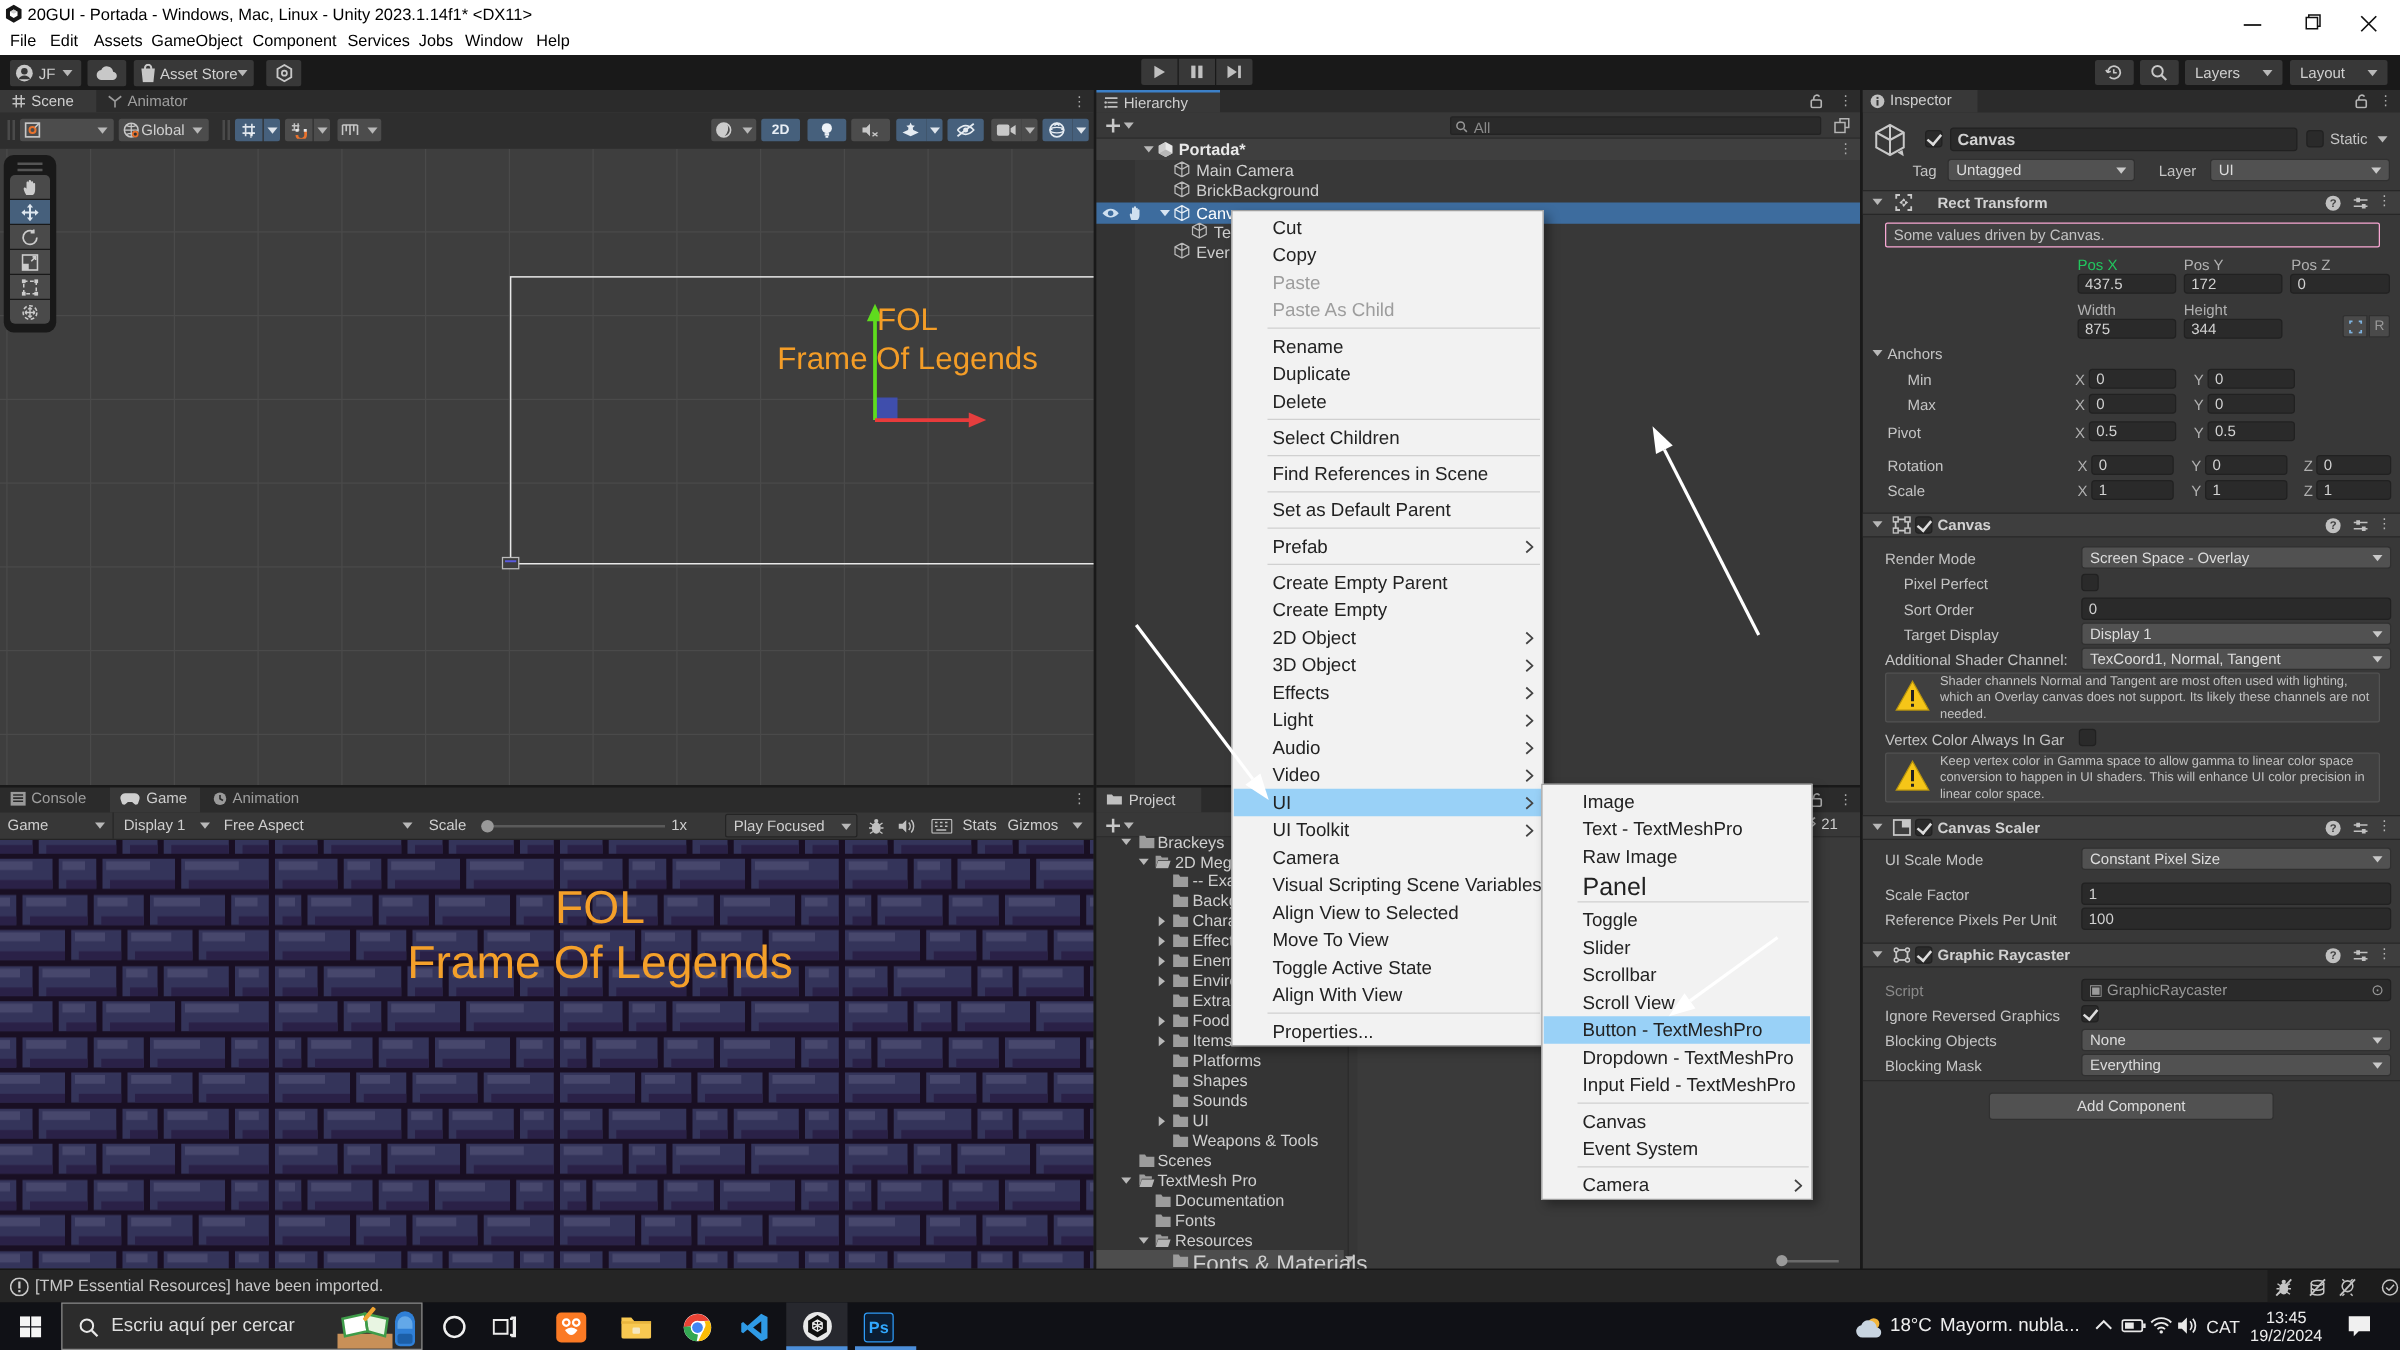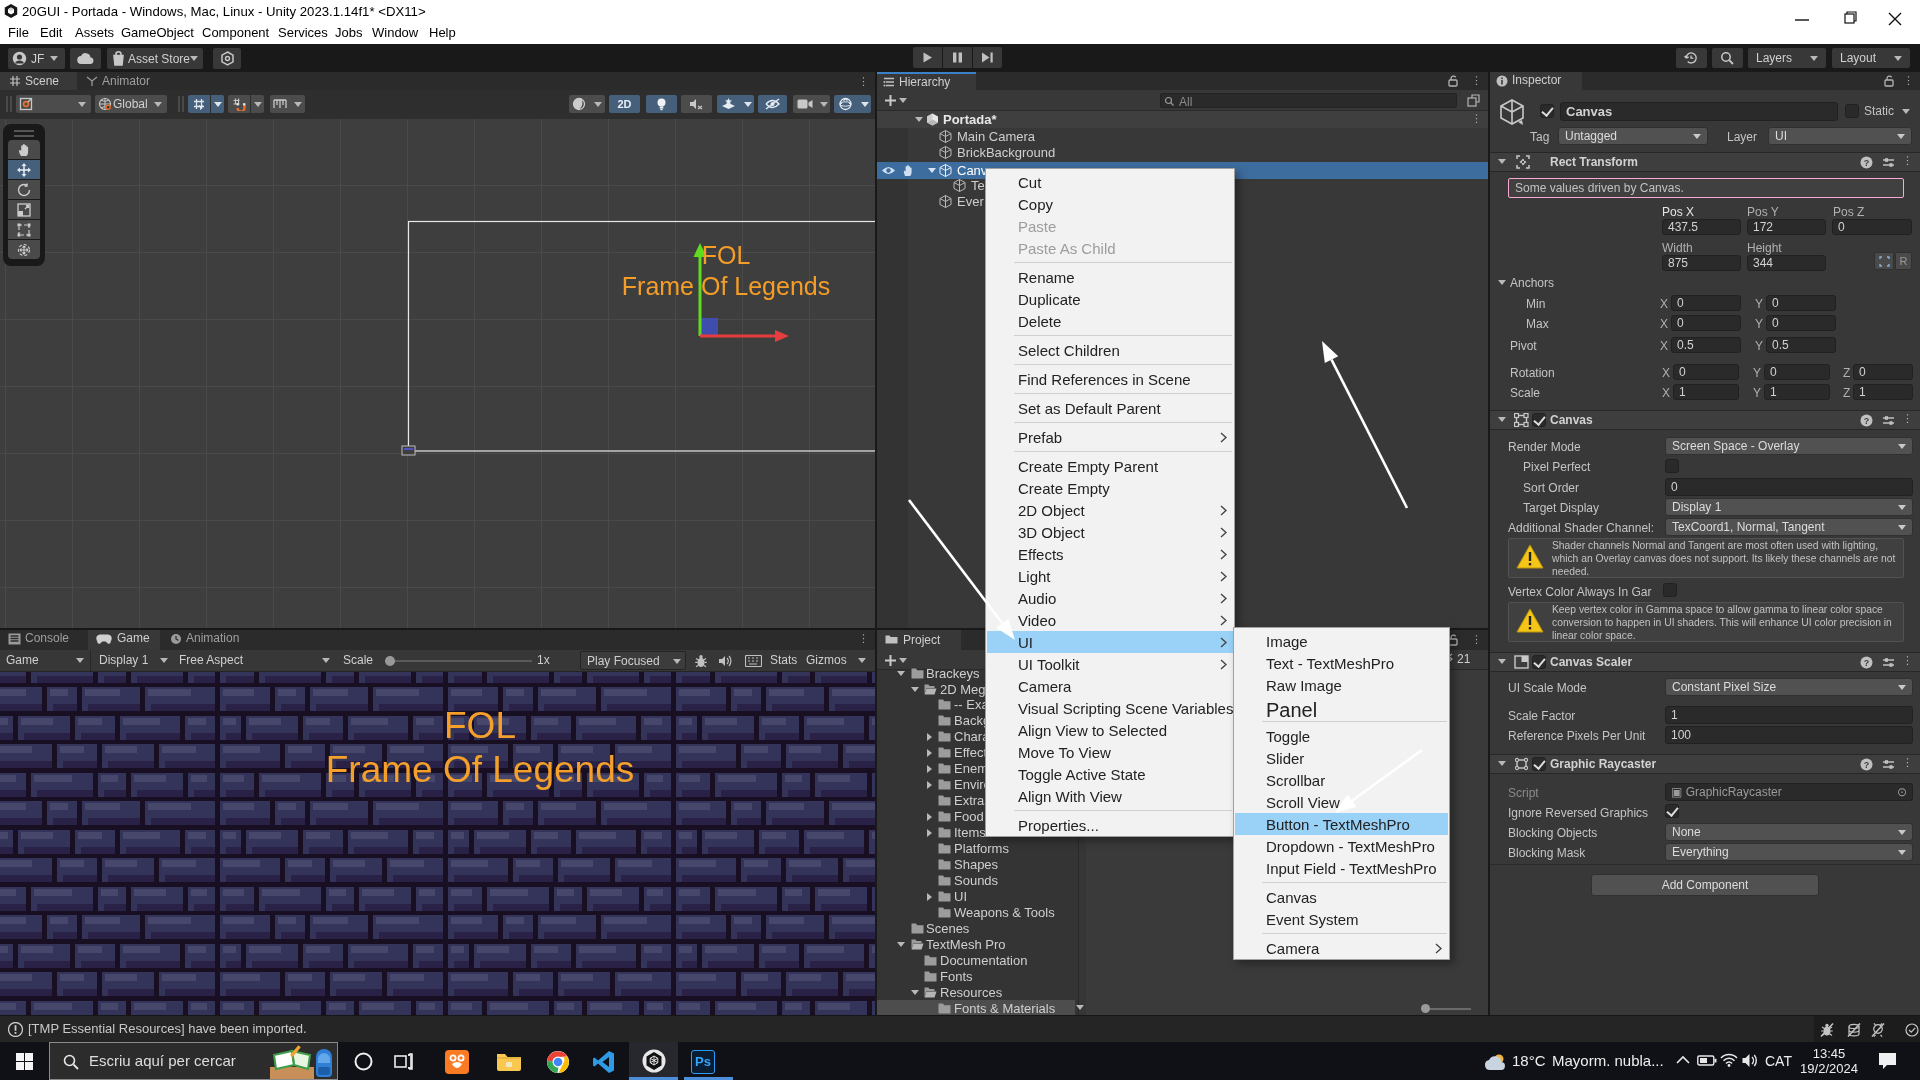--- a/index.html
+++ b/index.html
@@ -666,21 +666,21 @@
 <div class="tri-d" style="left:34px;top:360px;"></div>
       <svg class="abs" style="left:47px;top:357px" width="13" height="11" viewBox="0 0 13 11">
         <path d="M0.5 0.5 h4 l1 1.5 h5 v2 h-8 l-2 6 z" fill="#9c9c9c"></path>
         <path d="M2.5 4.5 h10 l-2 6 h-10 z" fill="#b5b5b5"></path>
       </svg>
       <span style="position:absolute;left:63px;top:355px;font-size:13px;color:#cfcfcf;">Resources</span>
 <div class="abs" style="left:0px;top:370px;width:198px;height:17px;background:#4d4d4d;"></div>
       <svg class="abs" style="left:61px;top:373px" width="13" height="11" viewBox="0 0 13 11">
         <path d="M0.5 0.5 h4.5 l1.2 1.8 h6.3 v8.2 h-12 z" fill="#9c9c9c"></path>
       </svg>
-      <span style="position:absolute;left:77px;top:371px;font-size:13px;color:#cfcfcf;">Fonts &amp; Materials</span>
+      <span style="position:absolute;left:77px;top:371px;font-size:18px;color:#cfcfcf;">Fonts &amp; Materials</span>
     </div>
 </div>
 
 <div class="abs" id="insp" style="left:1490px;top:72px;width:430px;height:943px;background:#383838;">
   <div class="abs" style="left:0;top:0;width:430px;height:18px;background:#2b2b2b;">
     <div class="abs" style="left:0;top:0;width:92px;height:18px;background:#383838;">
       <svg class="abs" style="left:6px;top:3px" width="12" height="12" viewBox="0 0 12 12">
           <circle cx="6" cy="6" r="5.5" fill="#c0c0c0"></circle>
           <rect x="5.2" y="5" width="1.6" height="4.5" fill="#383838"></rect>
           <rect x="5.2" y="2.5" width="1.6" height="1.6" fill="#383838"></rect>
@@ -725,21 +725,21 @@
         <circle cx="6.5" cy="6.5" r="6" fill="#c0c0c0"></circle>
         <text x="6.5" y="9.5" font-size="9" font-weight="bold" fill="#3e3e3e" text-anchor="middle" font-family="Liberation Sans">?</text>
       </svg>
 <svg class="abs" style="left:392px;top:84px" width="13" height="13" viewBox="0 0 13 13">
         <path d="M1 4 h11 M1 9 h11" stroke="#c0c0c0" stroke-width="1.3"></path>
         <rect x="3" y="2.2" width="3" height="3.6" fill="#c0c0c0"></rect>
         <rect x="7.5" y="7.2" width="3" height="3.6" fill="#c0c0c0"></rect>
       </svg>
 <div class="abs" style="left:412px;top:82px;color:#b5b5b5;font-size:11px;">⋮</div>
 <div class="abs" style="left:18px;top:106px;width:396px;height:20px;background:#404040;border:1px solid #f9a8d4;border-radius:2px;color:#c2c2c2;font-size:12px;padding:2px 6px;">Some values driven by Canvas.</div>
-<span style="position:absolute;left:172px;top:133px;font-size:12px;color:#e5e5e5;white-space:nowrap;">Pos X</span>
+<span style="position:absolute;left:172px;top:133px;font-size:12px;color:#22c55e;white-space:nowrap;">Pos X</span>
 <span style="position:absolute;left:257px;top:133px;font-size:12px;color:#b0b0b0;white-space:nowrap;">Pos Y</span>
 <span style="position:absolute;left:343px;top:133px;font-size:12px;color:#b0b0b0;white-space:nowrap;">Pos Z</span>
 <div class="abs inp" style="left:172px;top:147px;width:79px;height:16px;">437.5</div>
 <div class="abs inp" style="left:257px;top:147px;width:79px;height:16px;">172</div>
 <div class="abs inp" style="left:342px;top:147px;width:80px;height:16px;">0</div>
 <span style="position:absolute;left:172px;top:169px;font-size:12px;color:#b0b0b0;white-space:nowrap;">Width</span>
 <span style="position:absolute;left:257px;top:169px;font-size:12px;color:#b0b0b0;white-space:nowrap;">Height</span>
 <div class="abs inp" style="left:172px;top:183px;width:79px;height:16px;">875</div>
 <div class="abs inp" style="left:257px;top:183px;width:79px;height:16px;">344</div>
 <div class="abs" style="left:384px;top:180px;width:20px;height:18px;background:#4a4a4a;border:1px solid #303030;border-radius:2px 0 0 2px;">

